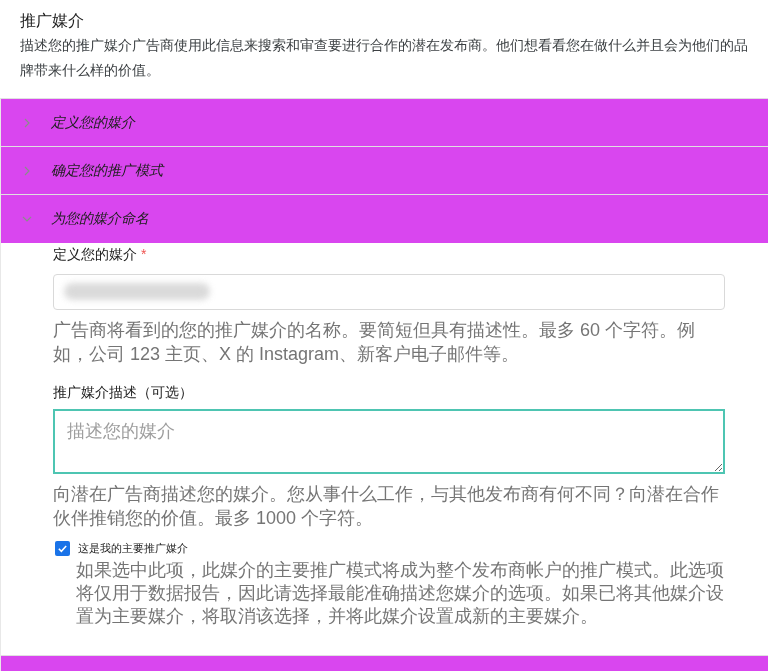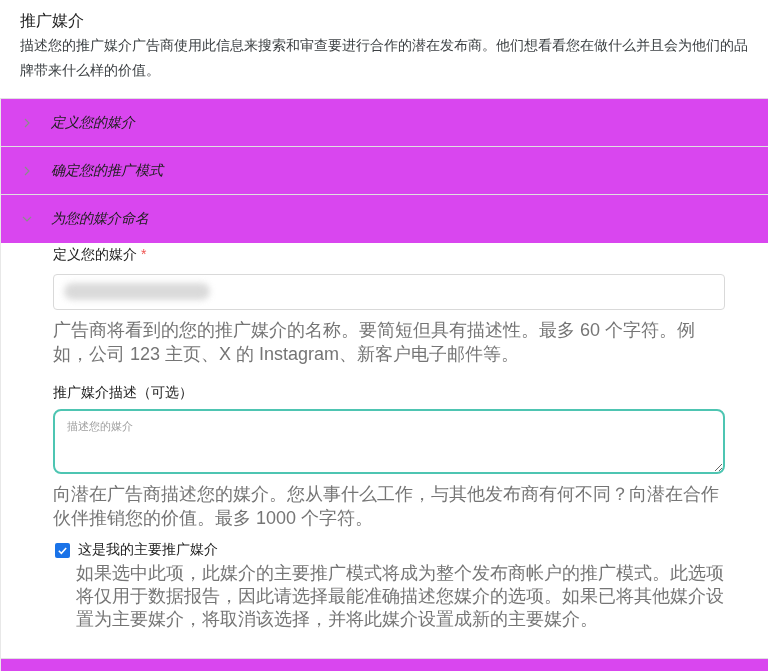--- a/index.html
+++ b/index.html
@@ -95,23 +95,23 @@
     line-height: 24px;
     color: #757575;
   }
   .desc-label { margin-top: 16px; }
   .desc-textarea {
     display: block;
     margin-top: 7px;
     width: 100%;
     height: 65px;
     border: 2px solid #4ec5b2;
-    border-radius: 8px;
+    border-radius: 0;
     padding: 8px 12px;
-    font-size: 11px;
+    font-size: 18px;
     font-family: inherit;
     color: #212121;
     outline: none;
     resize: both;
   }
   .desc-textarea::placeholder { color: #9e9e9e; opacity: 1; }
   .cb-row {
     margin-top: 11px;
     display: flex;
     align-items: center;
@@ -121,21 +121,21 @@
     height: 15px;
     margin: 0 8px 0 2px;
     background: #1a73e8;
     border-radius: 2px;
     display: flex;
     align-items: center;
     justify-content: center;
     cursor: pointer;
     flex: none;
   }
-  .cb-label { font-size: 14px; color: #212121; }
+  .cb-label { font-size: 11px; color: #212121; }
   .cb-help {
     margin: 3px 0 0 23px;
     width: 652px;
     line-height: 23px;
   }
 </style>
 </head>
 <body>
 
 <div class="page">

